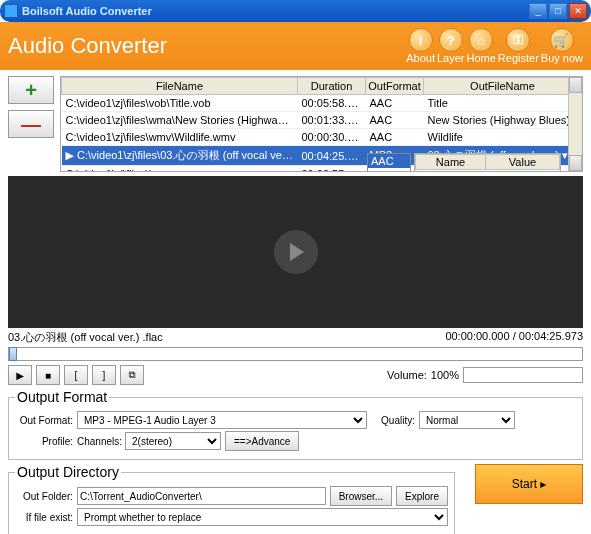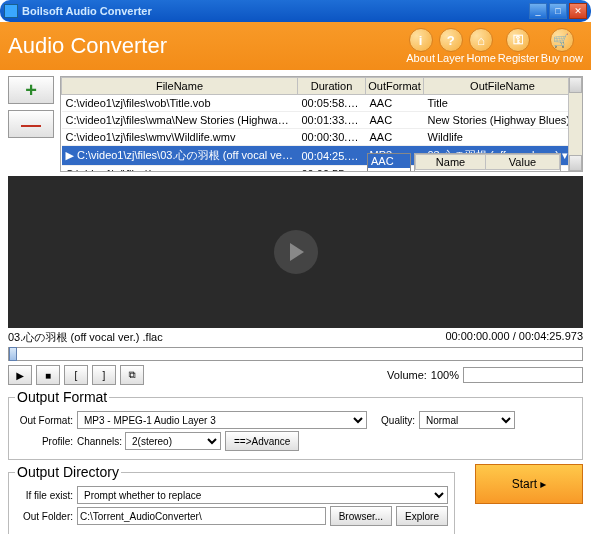--- a/index.html
+++ b/index.html
@@ -223,25 +223,25 @@
       <label style="width:44px">Channels:</label>
       <select style="flex:0 0 96px"><option>2(stereo)</option></select>
       <button class="btn">==&gt;Advance</button>
     </div>
   </fieldset>
 
   <div class="outdir">
     <fieldset>
       <legend>Output Directory</legend>
       <div class="frow">
-        <label>If file exist:</label>
-        <select style="flex:1"><option>Prompt whether to replace</option></select>
-      </div>
-      <div class="frow">
         <label>Out Folder:</label>
         <input type="text" style="flex: 1 1 0%;" value="C:\Torrent_AudioConverter\">
         <button class="btn">Browser...</button>
         <button class="btn">Explore</button>
       </div>
+      <div class="frow">
+        <label>If file exist:</label>
+        <select style="flex:1"><option>Prompt whether to replace</option></select>
+      </div>
     </fieldset>
     <div class="startbtn">Start ▸</div>
   </div>
 </div>
 
 </body></html>

